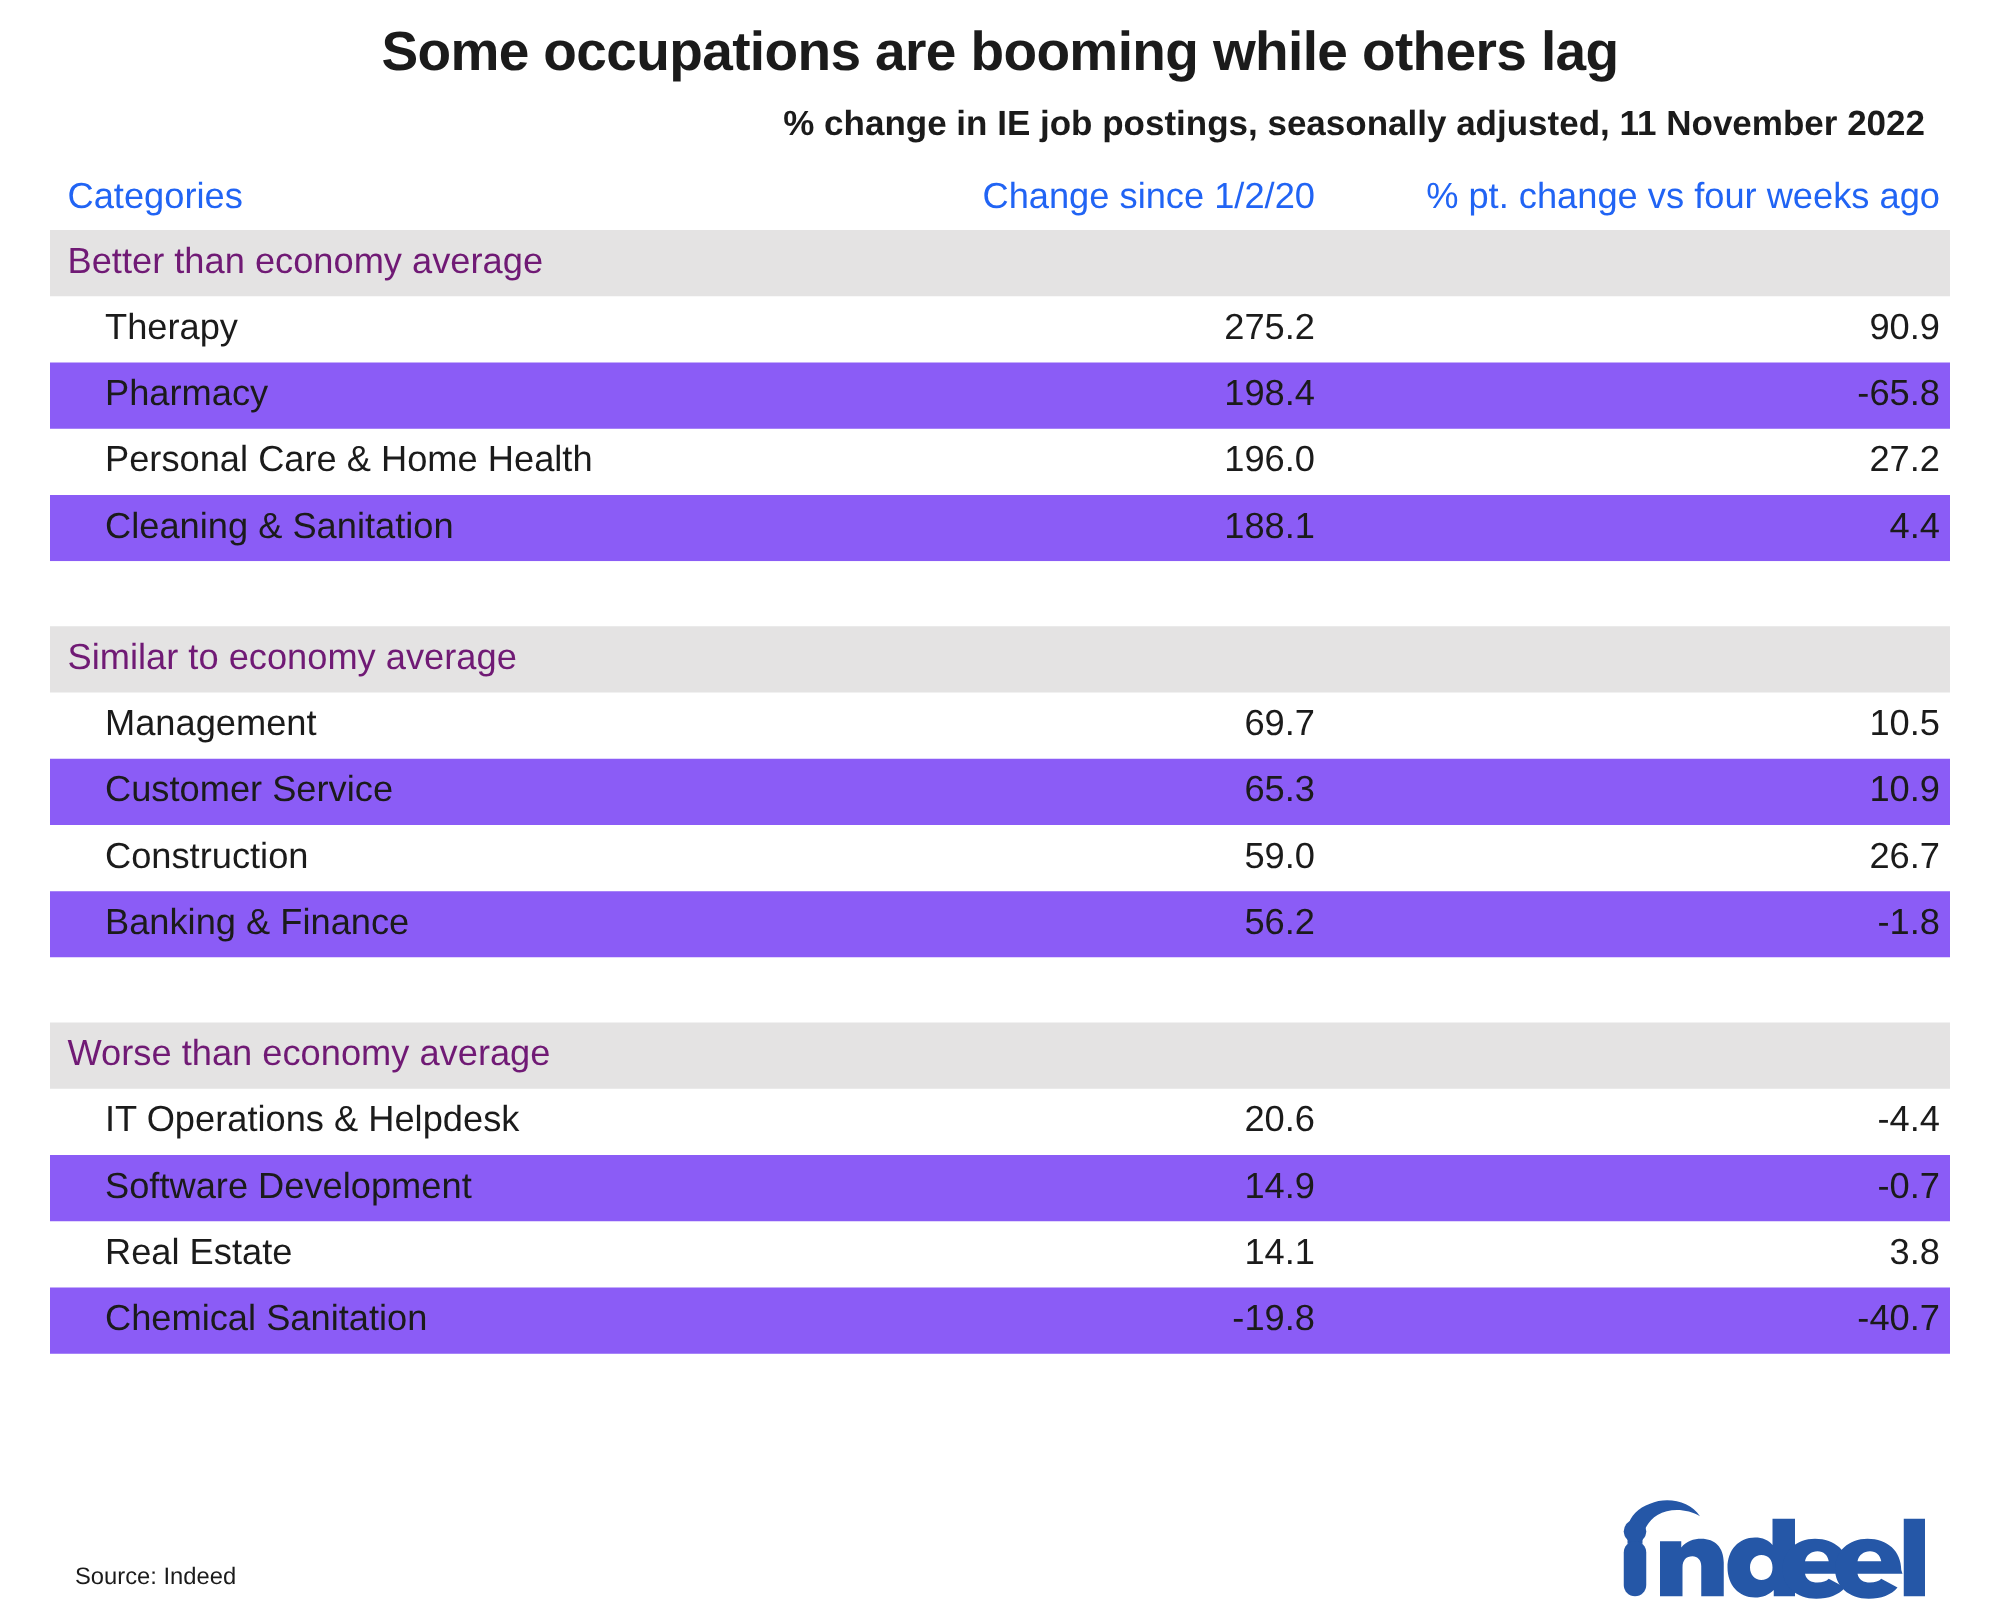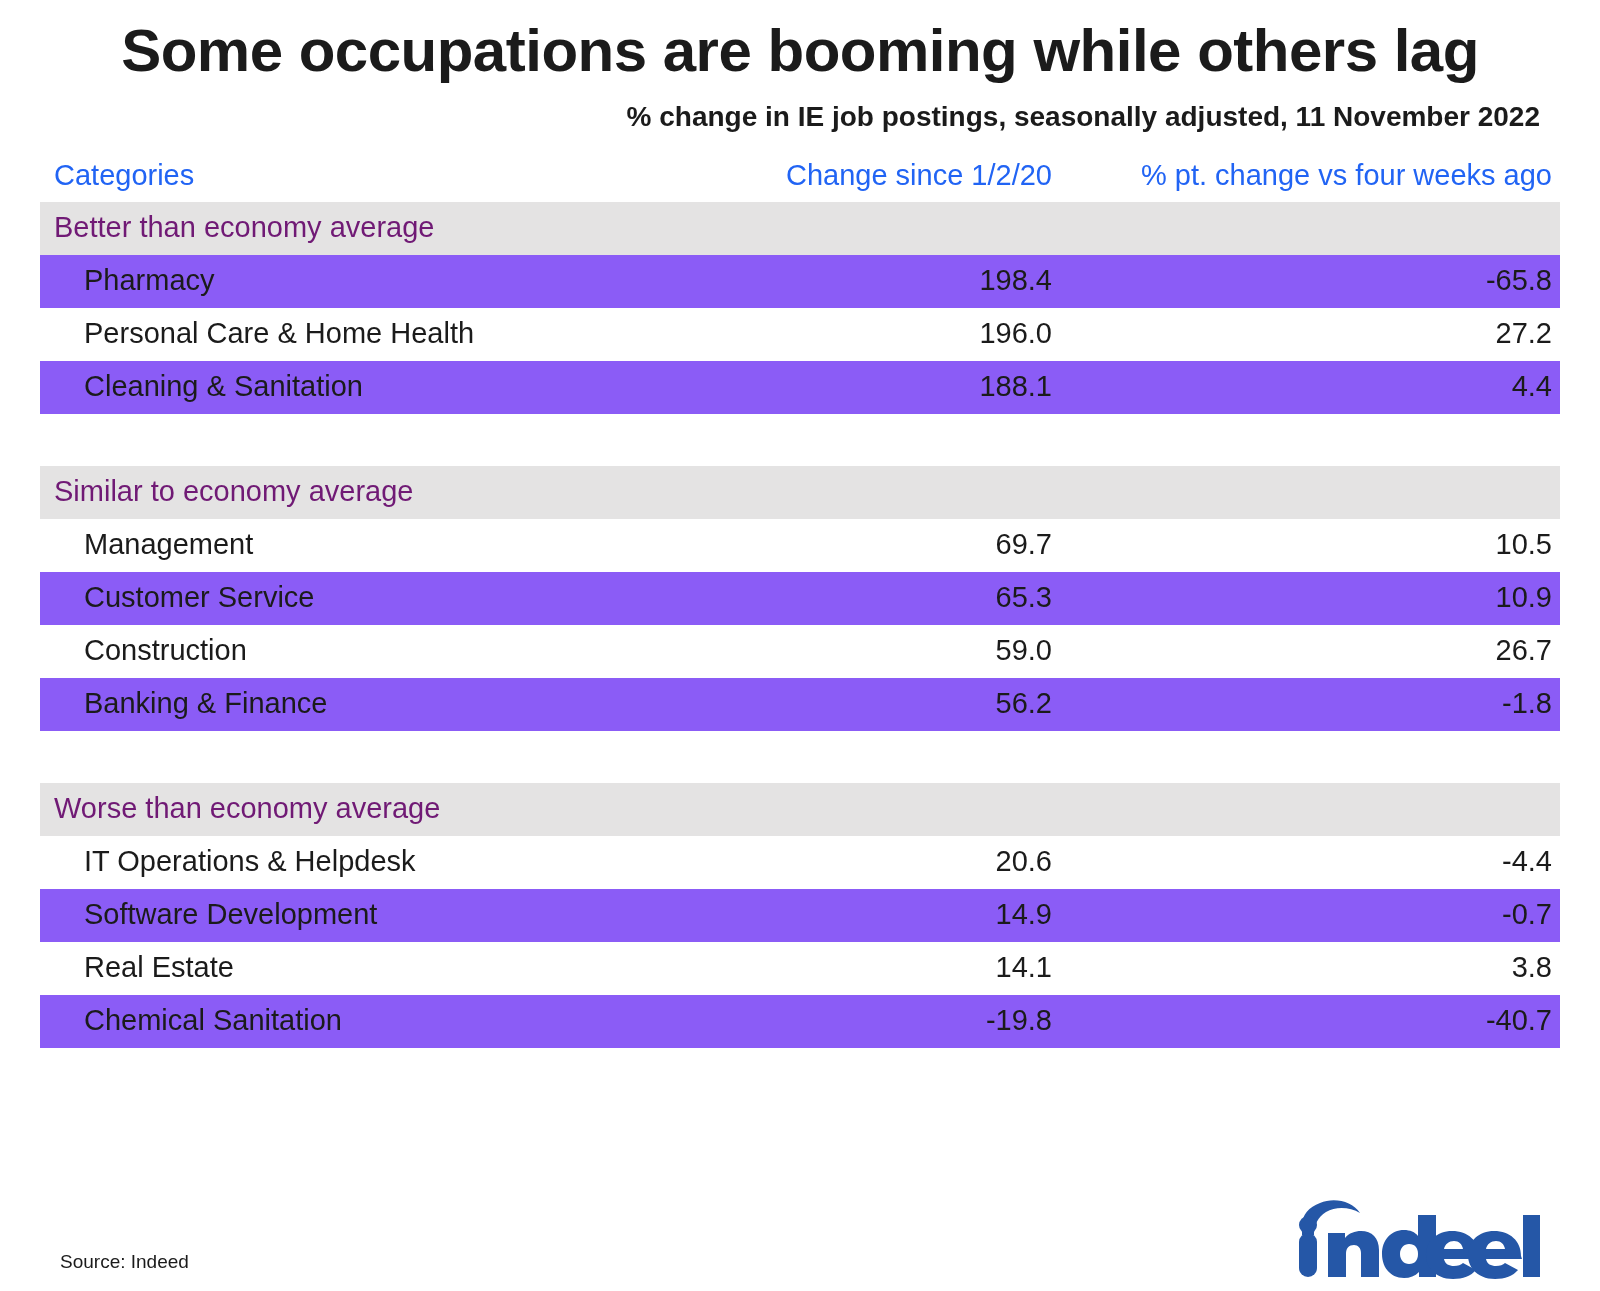--- a/index.html
+++ b/index.html
@@ -17,21 +17,21 @@
   }
   .chart-wrap {
     width: 1600px;
     height: 1291px;
     box-sizing: border-box;
     padding: 0;
     position: relative;
   }
   .title {
     text-align: center;
-    font-size: 60px;
+    font-size: 44px;
     font-weight: bold;
     letter-spacing: -0.5px;
     margin: 18px 60px 0 60px;
     color: #1b1b1b;
     line-height: 1.1;
   }
   .subtitle {
     text-align: right;
     font-size: 28px;
     font-weight: bold;
@@ -126,20 +126,25 @@
       <tr>
         <th class="head left">Categories</th>
         <th class="head right">Change since 1/2/20</th>
         <th class="head right">% pt. change vs four weeks ago</th>
       </tr>
     </thead>
     <tbody id="table-body">
         <tr class="group">
           <td colspan="3">Better than economy average</td>
         </tr>
+        <tr class="row">
+          <td class="cat">Therapy</td>
+          <td class="num">275.2</td>
+          <td class="num2">90.9</td>
+        </tr>
         <tr class="row shaded">
           <td class="cat">Pharmacy</td>
           <td class="num">198.4</td>
           <td class="num2">-65.8</td>
         </tr>
         <tr class="row">
           <td class="cat">Personal Care &amp; Home Health</td>
           <td class="num">196.0</td>
           <td class="num2">27.2</td>
         </tr>

